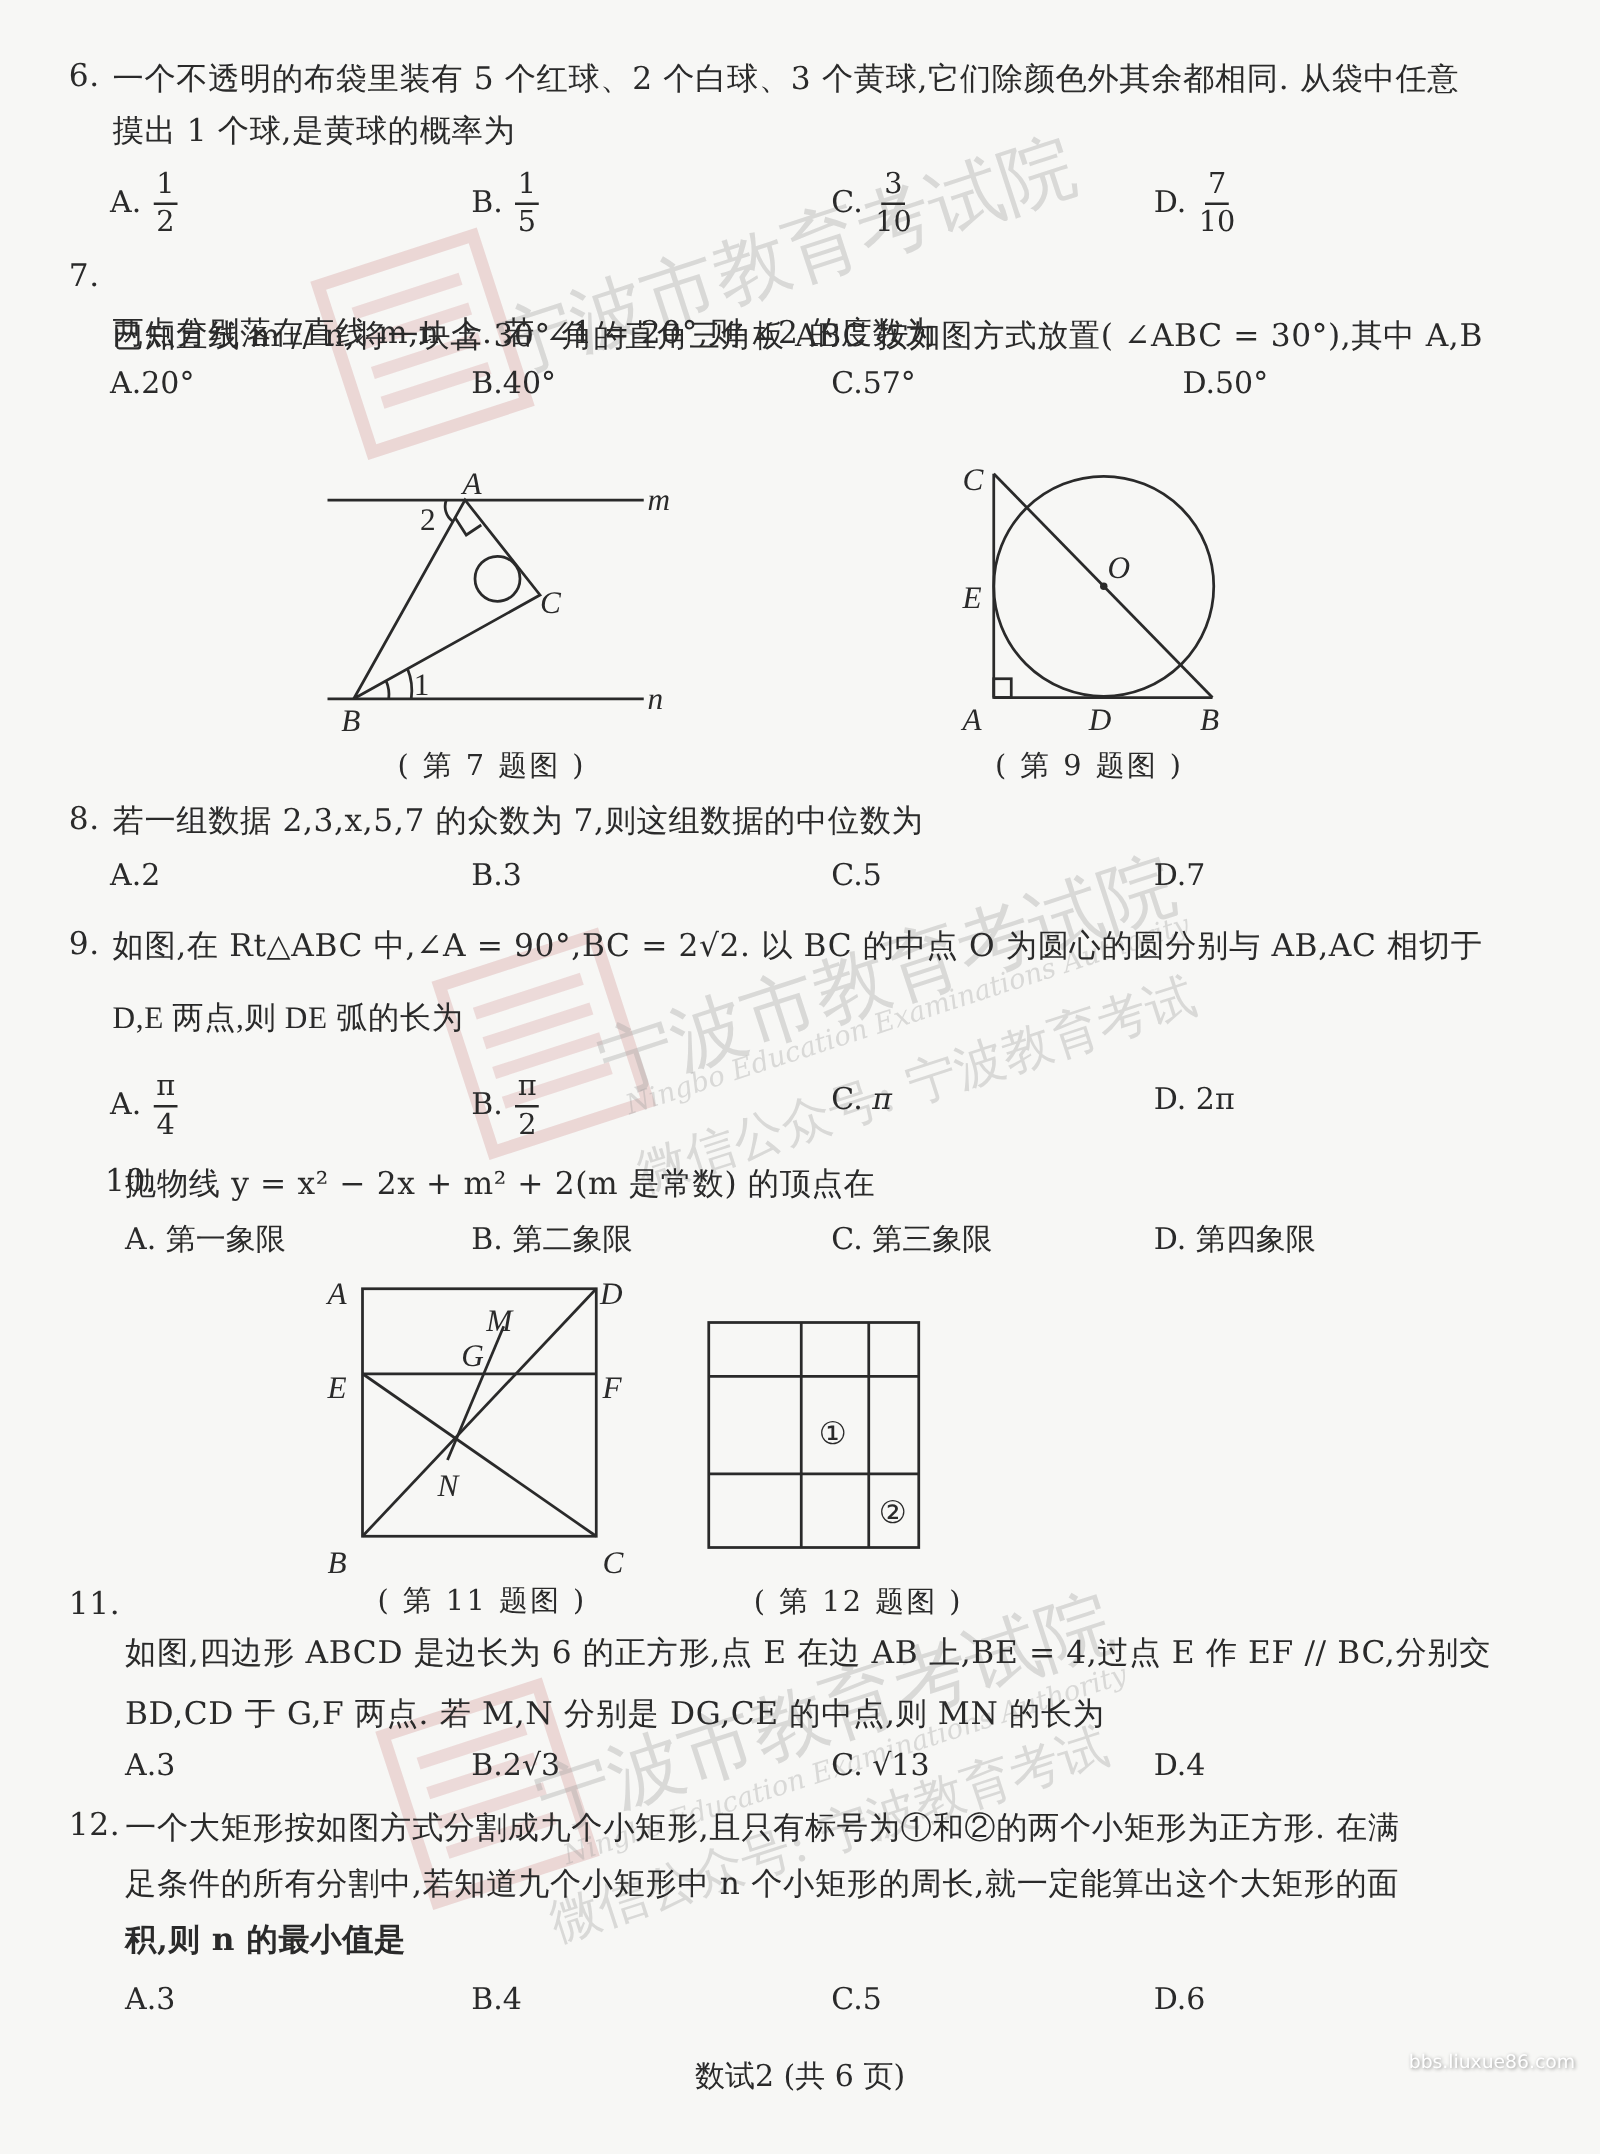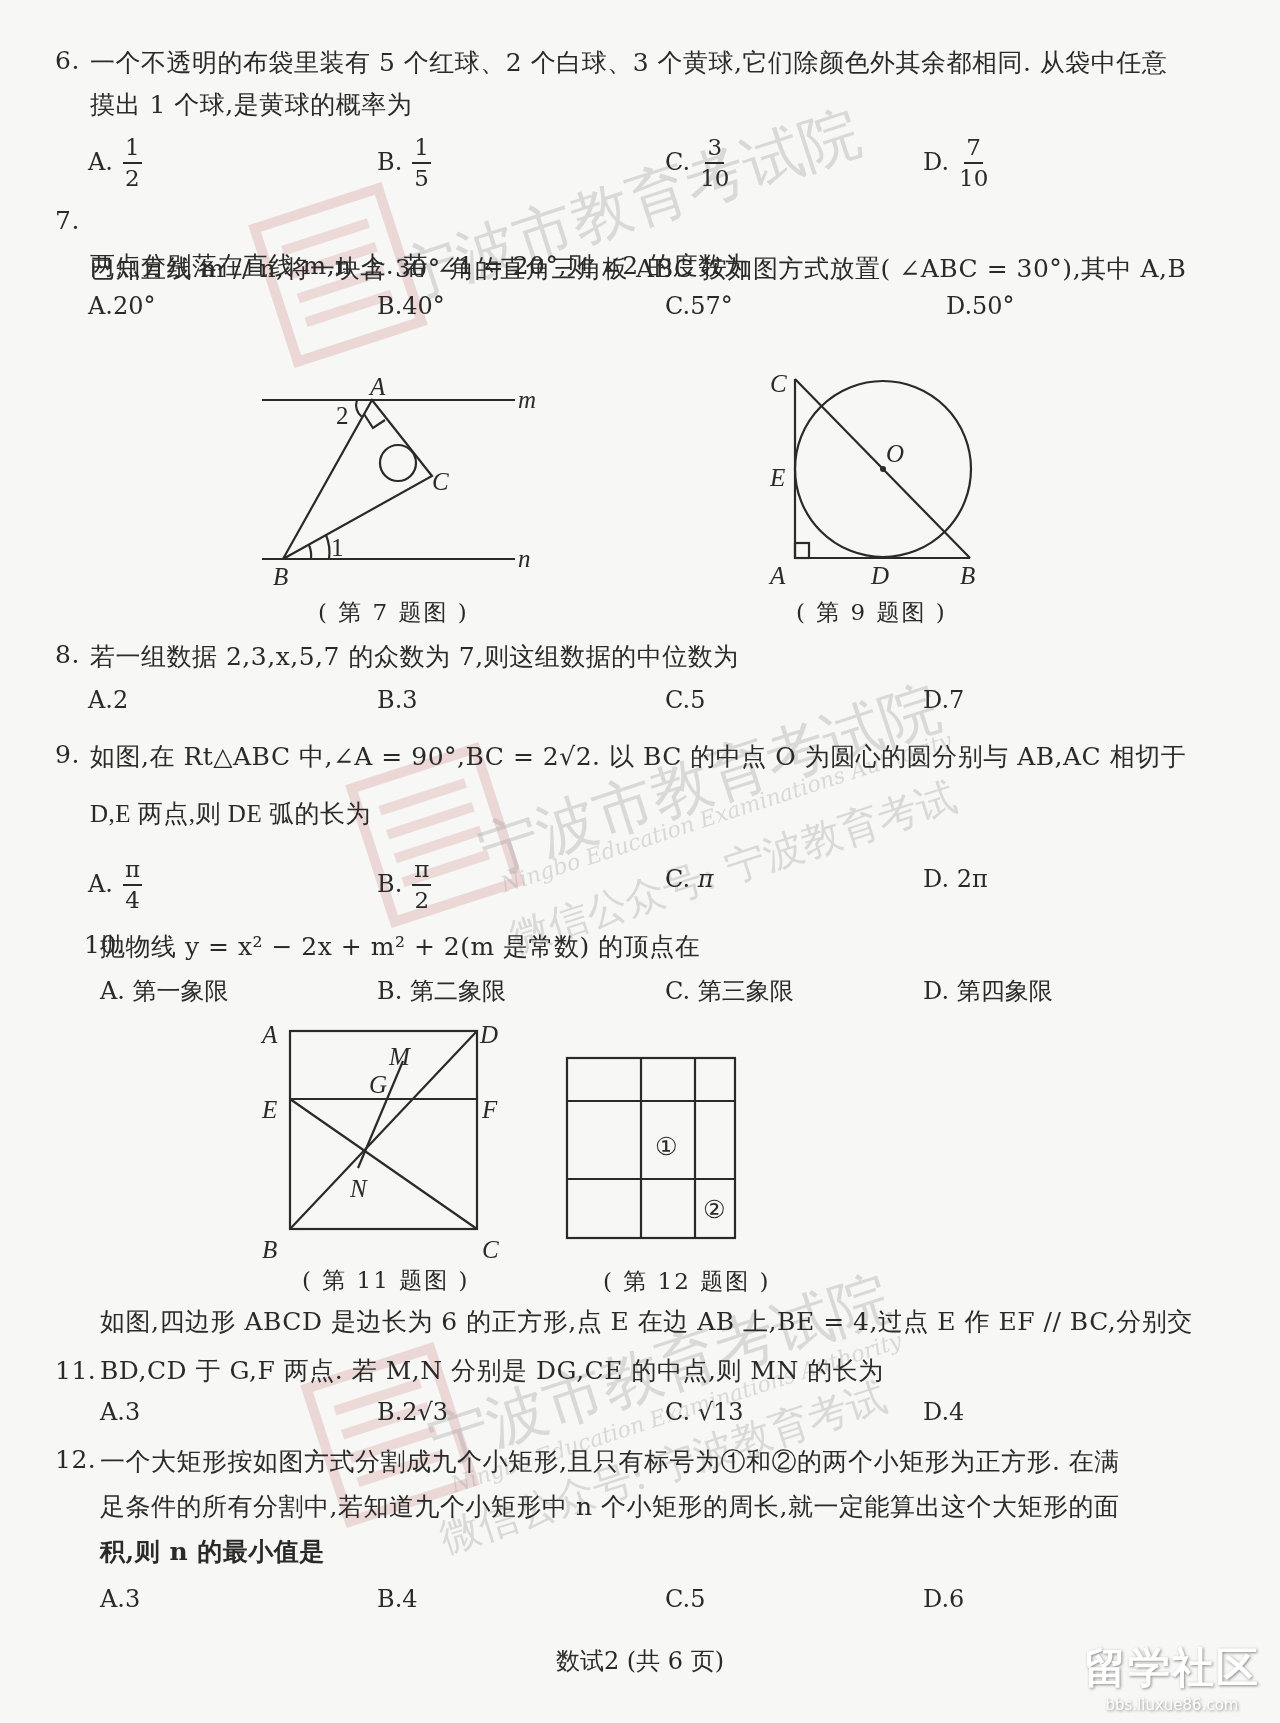--- a/index.html
+++ b/index.html
@@ -163,35 +163,34 @@
     <line x1="567" y1="1101" x2="735" y2="1101"></line>
     <line x1="567" y1="1179" x2="735" y2="1179"></line>
     <line x1="641" y1="1058" x2="641" y2="1238"></line>
     <line x1="695" y1="1058" x2="695" y2="1238"></line>
   </g>
   <text x="655" y="1155" style="font-style:normal;font-family:'DejaVu Sans',sans-serif;">①</text>
   <text x="703" y="1218" style="font-style:normal;font-family:'DejaVu Sans',sans-serif;">②</text>
 </svg>
 <div class="cap" style="left:603px;top:1266px;">( 第 12 题图 )</div>
 
-<div class="line" style="left:55px;top:1356px;">11.</div>
+<div class="line" style="left:55px;top:1268px;">11.</div>
 <div class="line" style="left:100px;top:1305px;">如图,四边形 ABCD 是边长为 6 的正方形,点 E 在边 AB 上,BE = 4,过点 E 作 EF // BC,分别交</div>
 <div class="line" style="left:100px;top:1354px;">BD,CD 于 G,F 两点. 若 M,N 分别是 DG,CE 的中点,则 MN 的长为</div>
 <div class="opt" style="left:100px;top:1398px;"><span>A.</span><span>3</span></div>
 <div class="opt" style="left:377px;top:1398px;"><span>B.</span><span>2√3</span></div>
 <div class="opt" style="left:665px;top:1398px;"><span>C.</span> <span>√13</span></div>
 <div class="opt" style="left:923px;top:1398px;"><span>D.</span><span>4</span></div>
 
 <div class="line" style="left:55px;top:1445px;">12.</div>
 <div class="line" style="left:100px;top:1445px;">一个大矩形按如图方式分割成九个小矩形,且只有标号为①和②的两个小矩形为正方形. 在满</div>
 <div class="line" style="left:100px;top:1490px;">足条件的所有分割中,若知道九个小矩形中 n 个小矩形的周长,就一定能算出这个大矩形的面</div>
 <div class="line" style="left:100px;top:1535px;font-weight:bold;">积,则 n 的最小值是</div>
 <div class="opt" style="left:100px;top:1585px;"><span>A.</span><span>3</span></div>
 <div class="opt" style="left:377px;top:1585px;"><span>B.</span><span>4</span></div>
 <div class="opt" style="left:665px;top:1585px;"><span>C.</span><span>5</span></div>
 <div class="opt" style="left:923px;top:1585px;"><span>D.</span><span>6</span></div>
 
 <div class="footer" style="top:1645px;">数试2 (共 6 页)</div>
 
 <div class="logo">
-  <div class="big">留学社区</div>
   <div class="small">bbs.liuxue86.com</div>
 </div>
 
 </body></html>

